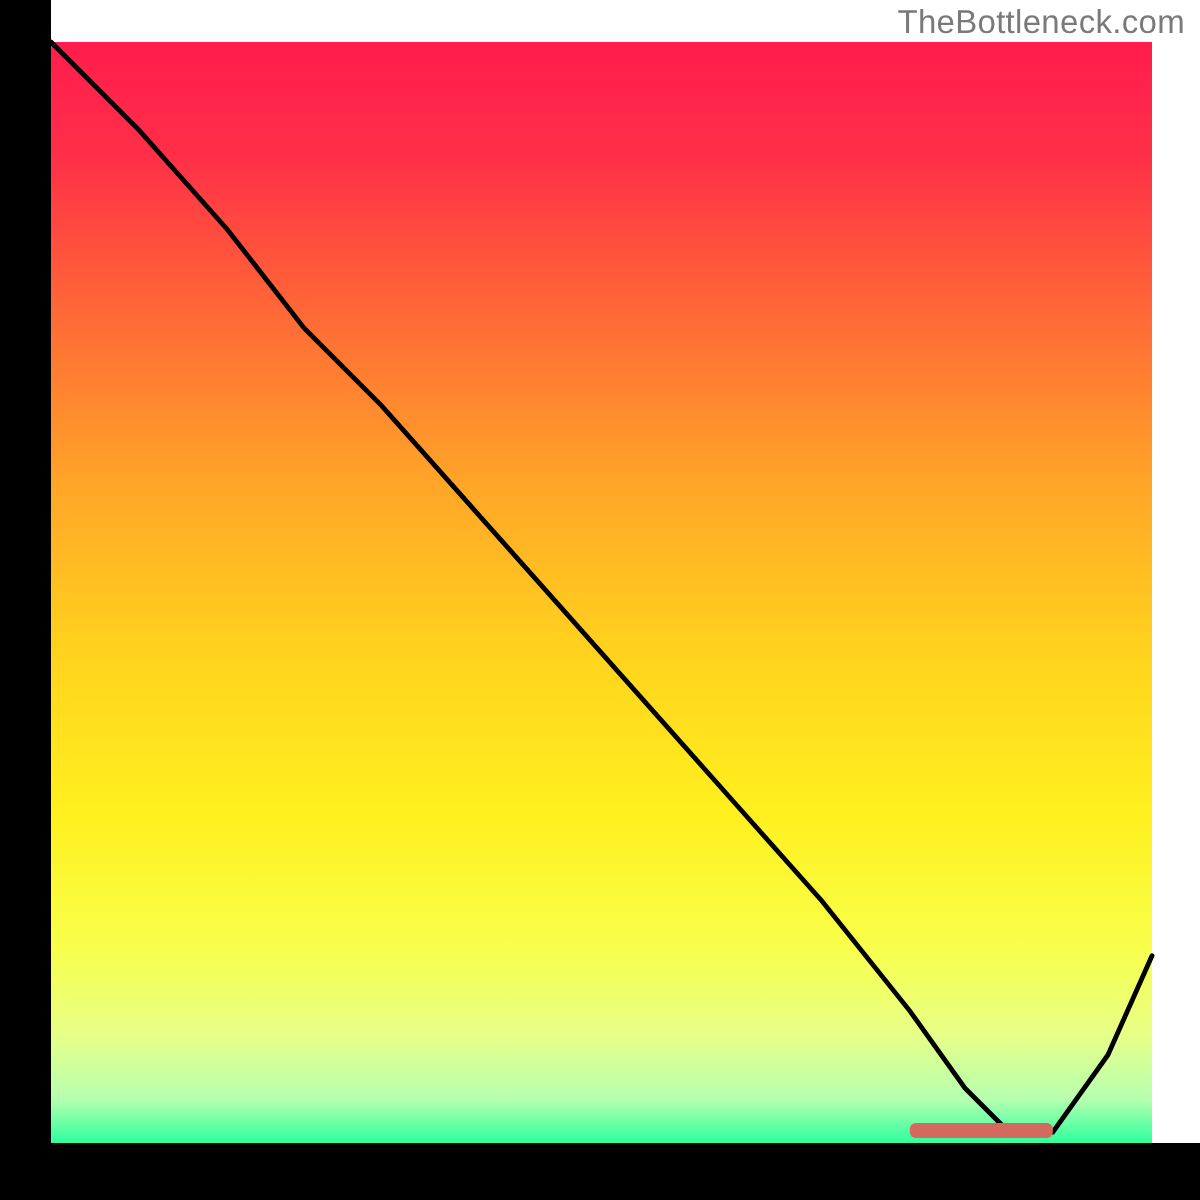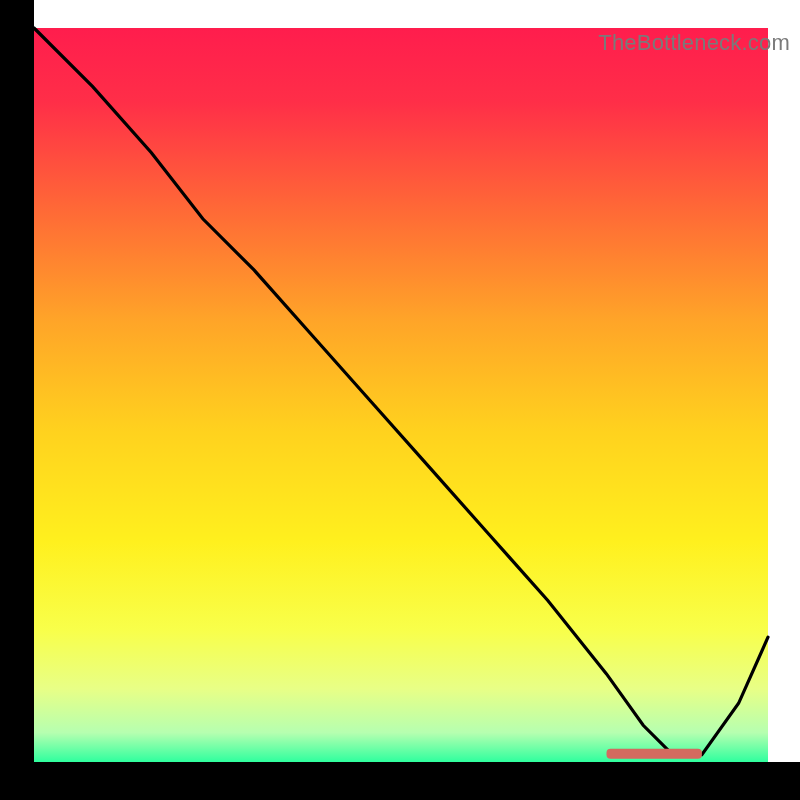--- a/index.html
+++ b/index.html
@@ -17,21 +17,20 @@
   }
   .watermark {
     position: absolute;
     top: 2px;
     right: 10px;
     color: #7a7a7a;
     font-size: 22px;
     font-weight: 500;
     letter-spacing: 0.2px;
     z-index: 10;
-    margin-top: 28px;
   }
   svg {
     position: absolute;
     left: 0;
     top: 0;
     width: 800px;
     height: 800px;
     display: block;
   }
 </style>

